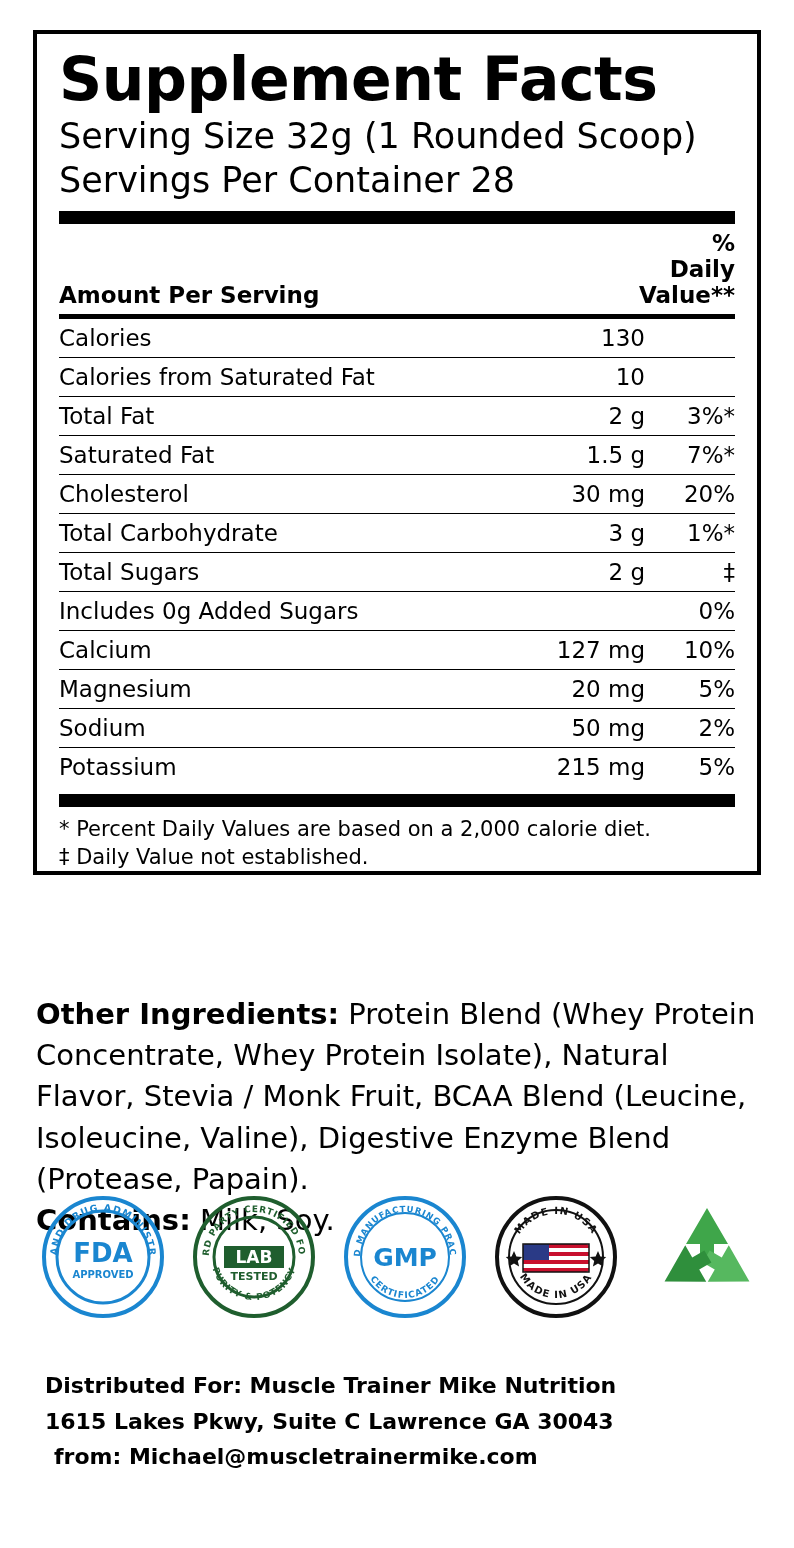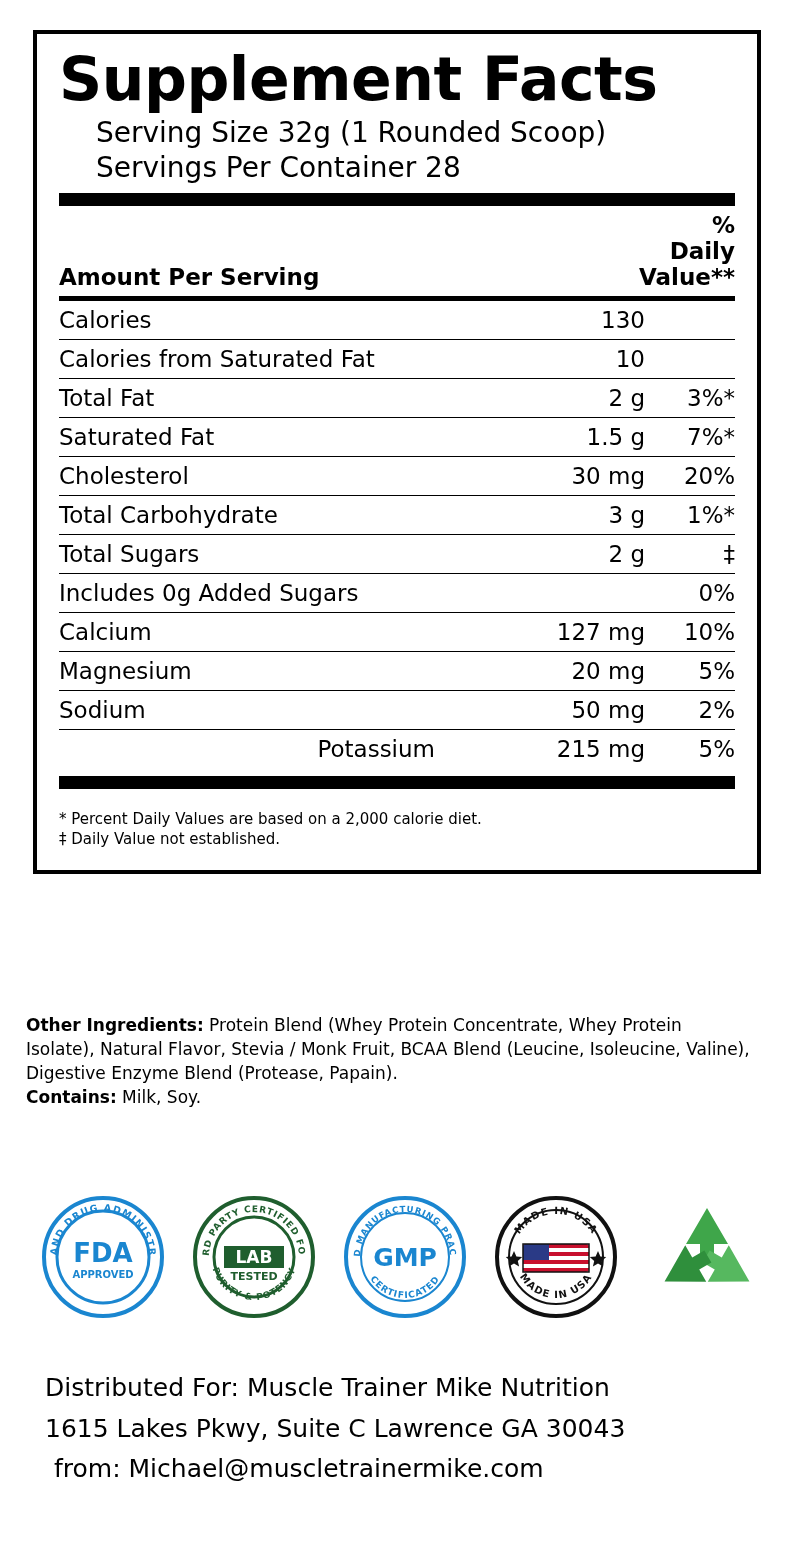--- a/index.html
+++ b/index.html
@@ -24,35 +24,34 @@
 
   
   .panel {
     position: absolute;
     left: 33px;
     top: 30px;
     width: 728px;
     box-sizing: border-box;
     border: 4px solid #000;
     background: #fff;
-    padding: 14px 22px 20px 22px;
+    padding: 14px 22px 0 22px;
   }
   .sf-title {
     font-size: 60px;
     font-weight: bold;
     letter-spacing: -0.5px;
     line-height: 1.05;
     margin: 0 0 4px 0;
     white-space: nowrap;
   }
   .sf-serving {
-    font-size: 28px;
+    font-size: 35px;
     line-height: 1.25;
     white-space: nowrap;
-    margin-left: 37px;
   }
   .rule-thick {
     height: 13px;
     background: #000;
     margin: 8px 0 0 0;
   }
   .rule-med {
     height: 5px;
     background: #000;
   }
@@ -62,49 +61,46 @@
     border-collapse: collapse;
     font-size: 23px;
   }
   table.facts td {
     padding: 6px 0 6px 0;
     vertical-align: bottom;
     border-bottom: 1.5px solid #000;
   }
   table.facts tr.no-rule td {
     border-bottom: none;
-    text-align: right;
   }
   td.c-name { text-align: left; }
   td.c-amt  { text-align: right; padding-right: 10px; width: 210px;}
   td.c-dv   { text-align: right; width: 90px; }
   .hdr td {
     font-weight: bold;
     border-bottom: none !important;
     padding-bottom: 4px;
   }
   .indent1 { padding-left: 16px; }
   .indent2 { padding-left: 32px; margin-left: 8px; }
 
   .footnotes {
-    font-size: 15px;
+    font-size: 21px;
     line-height: 1.35;
     padding-top: 8px;
-    margin-top: 12px;
   }
 
   
   .ingredients {
     position: absolute;
-    left: 26px;
+    left: 36px;
     top: 994px;
     width: 726px;
-    font-size: 17px;
+    font-size: 29px;
     line-height: 1.42;
-    margin-top: 19px;
   }
 
   
   .badges {
     position: absolute;
     left: 40px;
     top: 1192px;
     width: 730px;
     height: 130px;
     display: flex;
@@ -112,22 +108,22 @@
     justify-content: space-between;
   }
   .badge { width: 126px; height: 126px; position: relative; }
 
   
   .footer {
     position: absolute;
     left: 45px;
     top: 1368px;
     width: 720px;
-    font-size: 25px;
-    font-weight: normal;
+    font-size: 22px;
+    font-weight: bold;
     line-height: 1.62;
   }
   .footer div { white-space: nowrap; }
   .footer .indent-line { padding-left: 9px; }
 </style>
 </head>
 <body>
 
 <div class="page">
 

